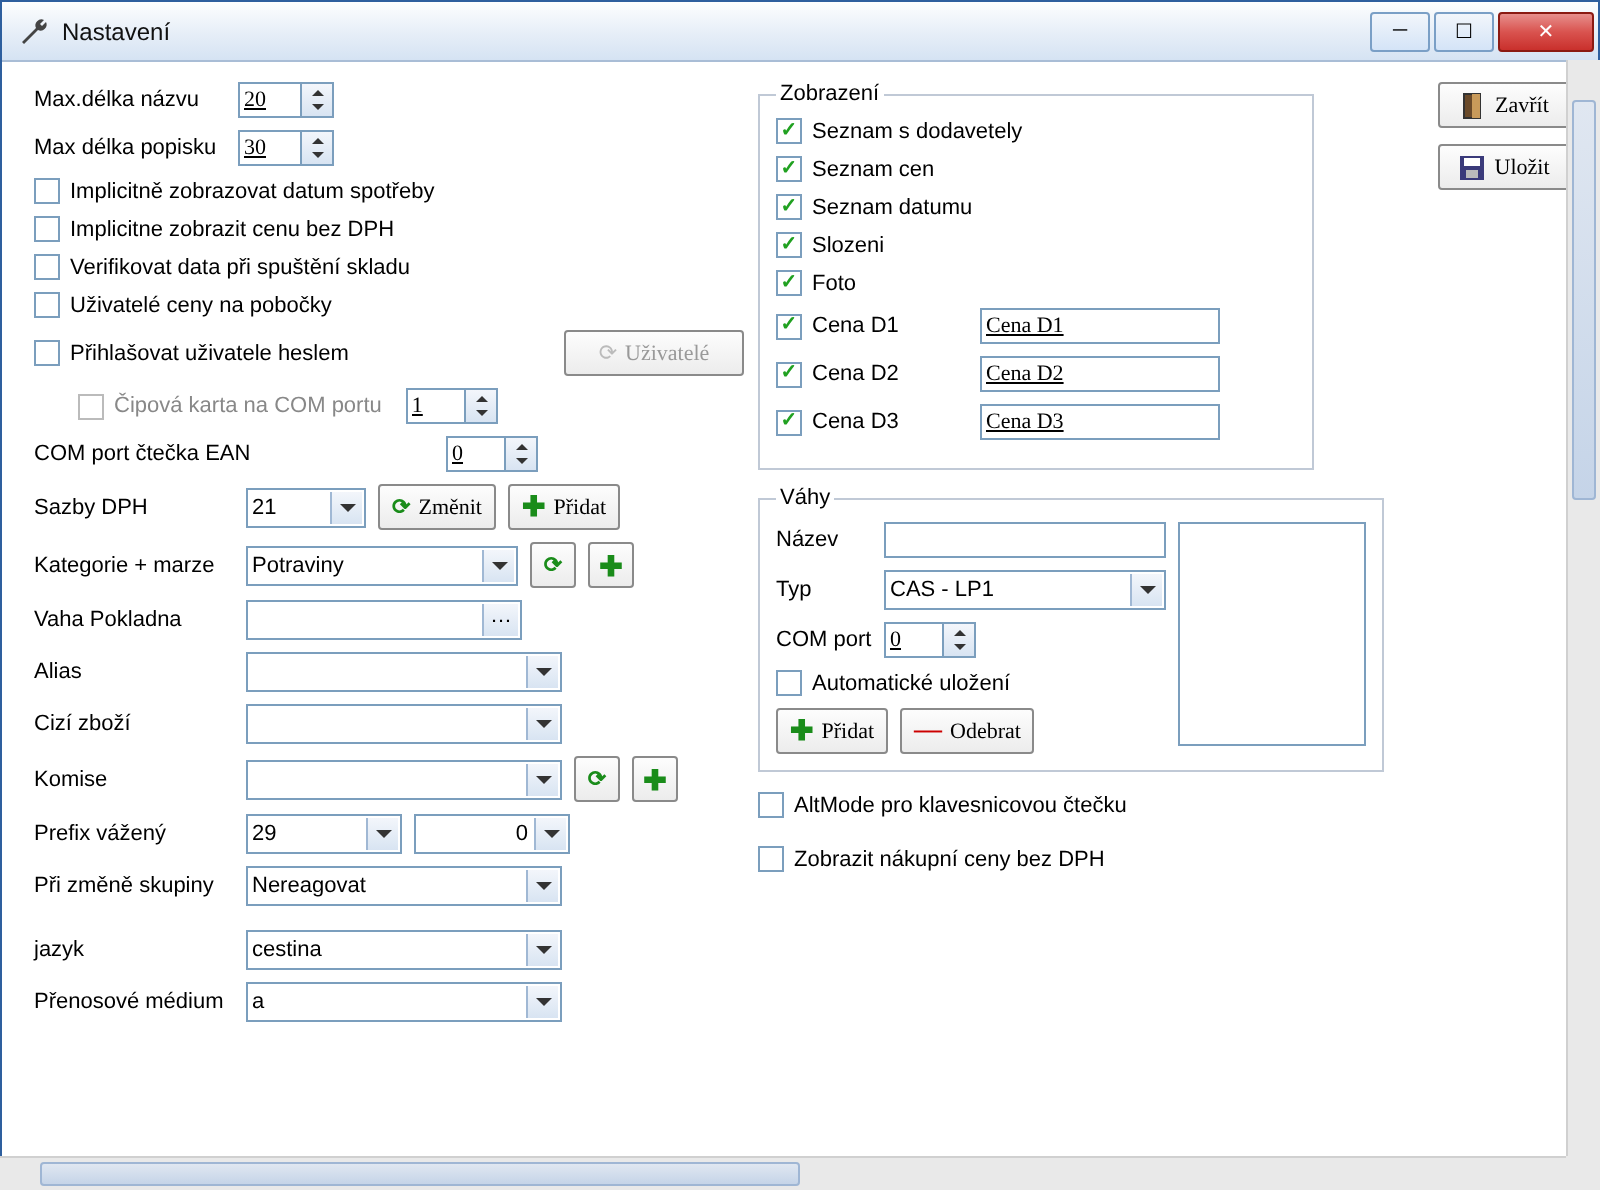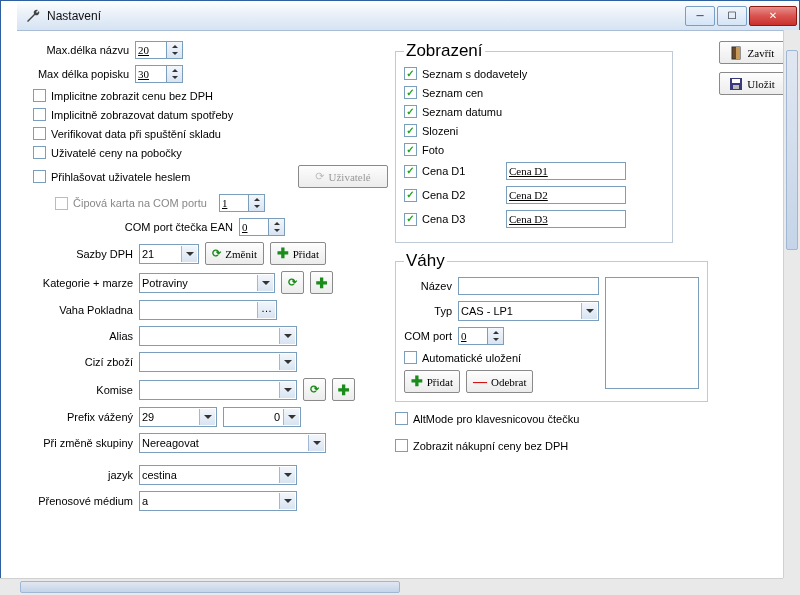--- a/index.html
+++ b/index.html
@@ -1,17 +1,17 @@
 <!DOCTYPE html>
 <html><head>
 <meta charset="utf-8">
 <style>
 * { box-sizing: border-box; margin: 0; padding: 0; }
 body { font-family: Tahoma, sans-serif; font-size: 11px; color: #000; overflow: hidden; }
-.window { width: 800px; height: 595px; background: #fff; border: 1px solid #2e5f9e; display: flex; flex-direction: column; padding-left: 16px; }
+.window { width: 800px; height: 595px; background: #fff; border: 1px solid #2e5f9e; display: flex; flex-direction: column; }
 .titlebar { height: 30px; background: linear-gradient(#fdfefe, #e8eff8, #d5e3f3); display: flex; align-items: center; padding: 0 2px 0 8px; border-bottom: 1px solid #a9bdd6; }
 .title-icon { width: 16px; height: 16px; margin-right: 6px; }
 .title-text { flex: 1; font-size: 12px; color: #111; }
 .winbtns { display: flex; gap: 0; }
 .winbtn { width: 30px; height: 20px; border: 1px solid #7a9fc6; background: linear-gradient(#f2f6fb, #d4e4f7); border-radius: 2px; display: flex; align-items: center; justify-content: center; font-size: 10px; margin-left: 2px; }
 .winbtn.close { background: linear-gradient(#e78f8c, #d9534f, #c9302c); border-color: #8b1a12; color: #fff; width: 48px; }
 .content { flex: 1; position: relative; padding: 10px 10px 0 16px; overflow: hidden; background: #fff; }
 .sbox { height: 18px; border: 1px solid #7b9ebd; background: #fff; font: 11px Tahoma; padding: 1px 2px; text-decoration: underline; }
 .combo { height: 20px; border: 1px solid #7b9ebd; background: #fff; display: flex; align-items: center; padding: 0 2px; position: relative; }
 .combo-arr { position: absolute; right: 1px; top: 1px; width: 16px; bottom: 1px; background: linear-gradient(#f3f6fb,#d8e4f2); border-left: 1px solid #a0b8d4; display: flex; align-items: center; justify-content: center; }
@@ -19,26 +19,26 @@
 .checkbox { display: inline-flex; align-items: center; }
 .cb { width: 13px; height: 13px; border: 1px solid #7b9ebd; background: #fff; margin-right: 5px; display: inline-flex; align-items: center; justify-content: center; }
 .cb.checked::after { content: "✓"; font-size: 10px; color: #21a121; font-weight: bold; line-height: 1; }
 .btn { height: 23px; border: 1px solid #8a8a8a; background: linear-gradient(#fdfdfd,#ececec); display: inline-flex; align-items: center; padding: 0 6px; border-radius: 2px; font: 11px Tahoma; gap: 4px; }
 .btn.disabled { color: #999; }
 .spinbox { display: inline-flex; }
 .spinctl { width: 16px; height: 18px; border: 1px solid #7b9ebd; border-left: none; background: linear-gradient(#f3f6fb,#d8e4f2); position: relative; }
 .spinctl::before { content:""; position:absolute; left:5px; top:3px; border-left:3px solid transparent; border-right:3px solid transparent; border-bottom:3px solid #333; }
 .spinctl::after { content:""; position:absolute; left:5px; bottom:3px; border-left:3px solid transparent; border-right:3px solid transparent; border-top:3px solid #333; }
 fieldset { border: 1px solid #c0c9d6; padding: 6px 8px 8px; }
-legend { font-size: 17px; padding: 0 2px; }
+legend { font-size: 11px; padding: 0 2px; }
 .row { display: flex; align-items: center; margin-bottom: 6px; gap: 6px; }
 .leftcol { position: absolute; left: 16px; top: 10px; width: 355px; }
 .rightcol { position: absolute; left: 378px; top: 10px; width: 278px; }
 .btncol { position: absolute; right: 14px; top: 10px; width: 66px; }
-.lbl { display: inline-block; text-align: right; }
+.lbl { display: inline-block; }
 .scrollbar-v { position: absolute; right: 0; top: 30px; bottom: 17px; width: 17px; background: #e9e9e9; border-left: 1px solid #d0d0d0; }
 .scrollbar-v .thumb { position: absolute; left: 2px; right: 2px; top: 20px; height: 200px; background: linear-gradient(#e0e7f1,#c5d4e8); border: 1px solid #9fb6d4; border-radius: 2px; }
 .scrollbar-h { position: absolute; left: 0; right: 17px; bottom: 0; height: 17px; background: #e9e9e9; border-top: 1px solid #d0d0d0; }
 .scrollbar-h .thumb { position: absolute; top: 2px; bottom: 2px; left: 20px; width: 380px; background: linear-gradient(#e0e7f1,#c5d4e8); border: 1px solid #9fb6d4; border-radius: 2px; }
 .corner { position: absolute; right: 0; bottom: 0; width: 17px; height: 17px; background: #e9e9e9; }
 .icon-refresh { color:#1a8c1a; font-weight:bold; }
 .icon-plus { color:#1a8c1a; font-weight:bold; font-size:14px; }
 .icon-minus { color:#c00; font-weight:bold; font-size:14px; }
 .sq { width: 23px; height: 23px; border: 1px solid #8a8a8a; background: linear-gradient(#fdfdfd,#ececec); display:inline-flex;align-items:center;justify-content:center;border-radius:2px; }
 </style>
@@ -71,27 +71,27 @@
       <div class="row">
         <span class="lbl" style="width:96px">Max délka popisku</span>
         <div class="spinbox">
             <input class="sbox" style="width: 32px;" value="30">
             <div class="spinctl"></div>
           </div>
       </div>
       <div class="row">
           <span class="checkbox">
             <span class="cb"></span>
+            <span>Implicitně zobrazovat datum spotřeby</span>
+          </span>
+        </div>
+      <div class="row">
+          <span class="checkbox">
+            <span class="cb"></span>
             <span>Implicitne zobrazit cenu  bez DPH</span>
-          </span>
-        </div>
-      <div class="row">
-          <span class="checkbox">
-            <span class="cb"></span>
-            <span>Implicitně zobrazovat datum spotřeby</span>
           </span>
         </div>
       <div class="row">
           <span class="checkbox">
             <span class="cb"></span>
             <span>Verifikovat data při spuštění skladu</span>
           </span>
         </div>
       <div class="row">
           <span class="checkbox">
@@ -190,21 +190,21 @@
             <span>29</span>
             <div class="combo-arr"></div>
           </div>
         <div class="combo" style="width:78px">
             <span style="margin-left:auto;margin-right:18px">0</span>
             <div class="combo-arr"></div>
           </div>
       </div>
       <div class="row" style="margin-top:6px">
         <span class="lbl" style="width:100px">Při změně skupiny</span>
-        <div class="combo" style="width:187px">
+        <div class="combo" style="width:158px">
             <span>Nereagovat</span>
             <div class="combo-arr"></div>
           </div>
       </div>
       <div class="row" style="margin-top:12px">
         <span class="lbl" style="width:100px">jazyk</span>
         <div class="combo" style="width:158px">
             <span>cestina</span>
             <div class="combo-arr"></div>
           </div>

